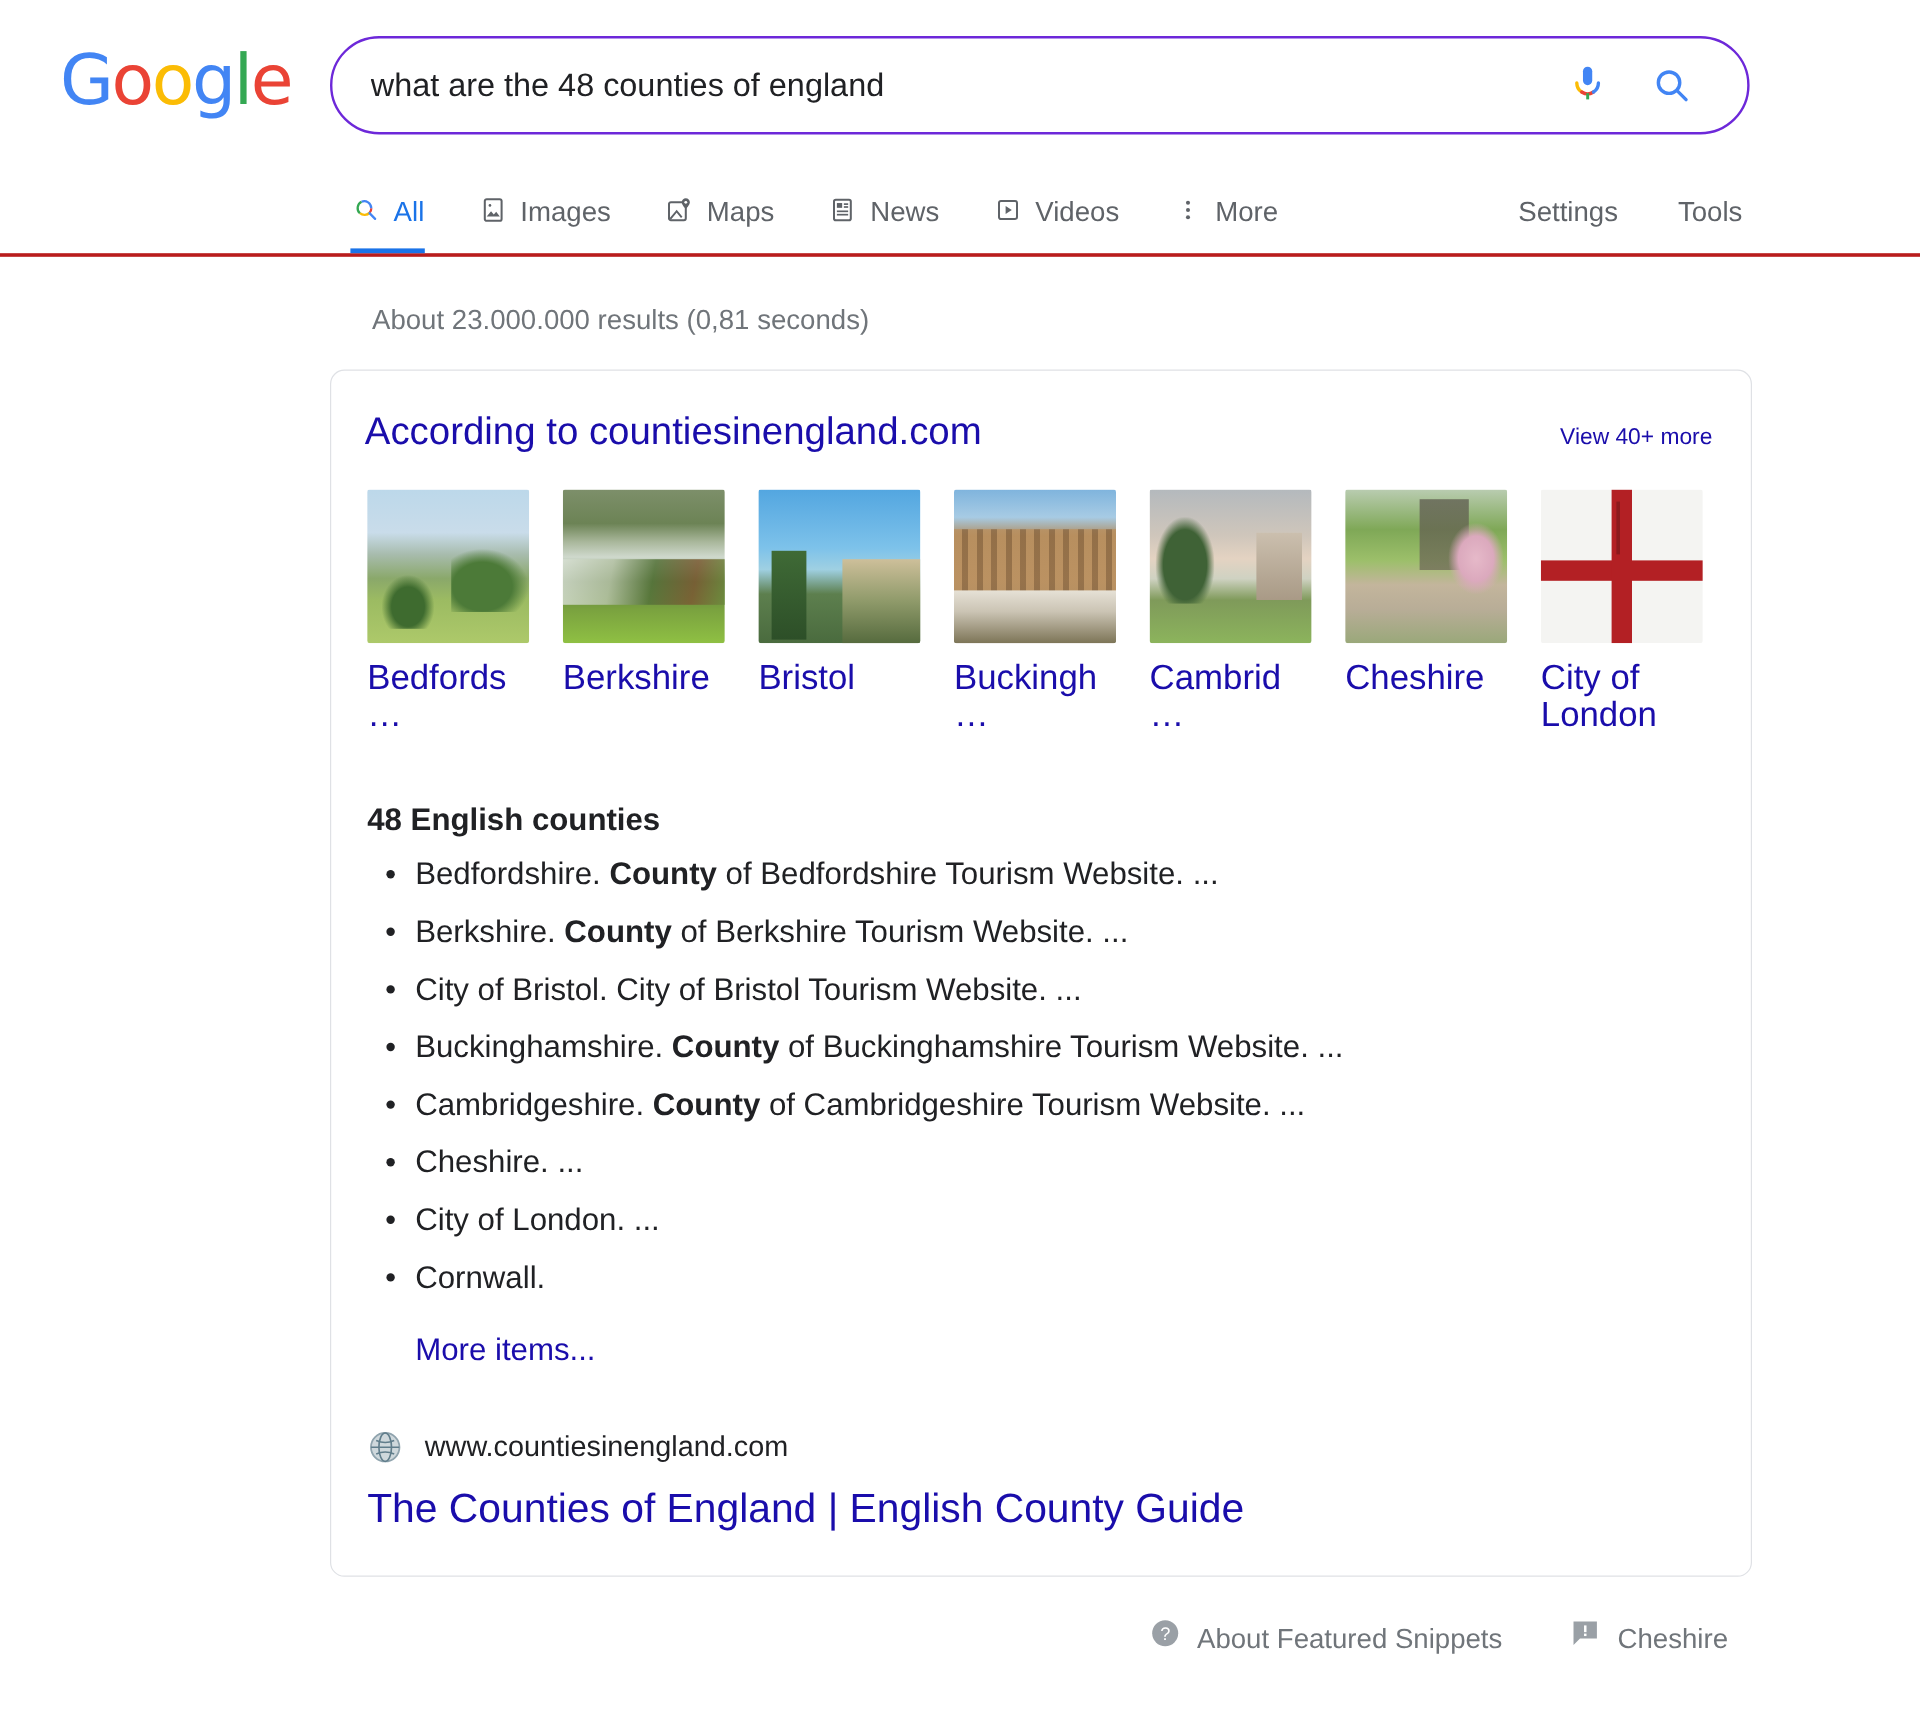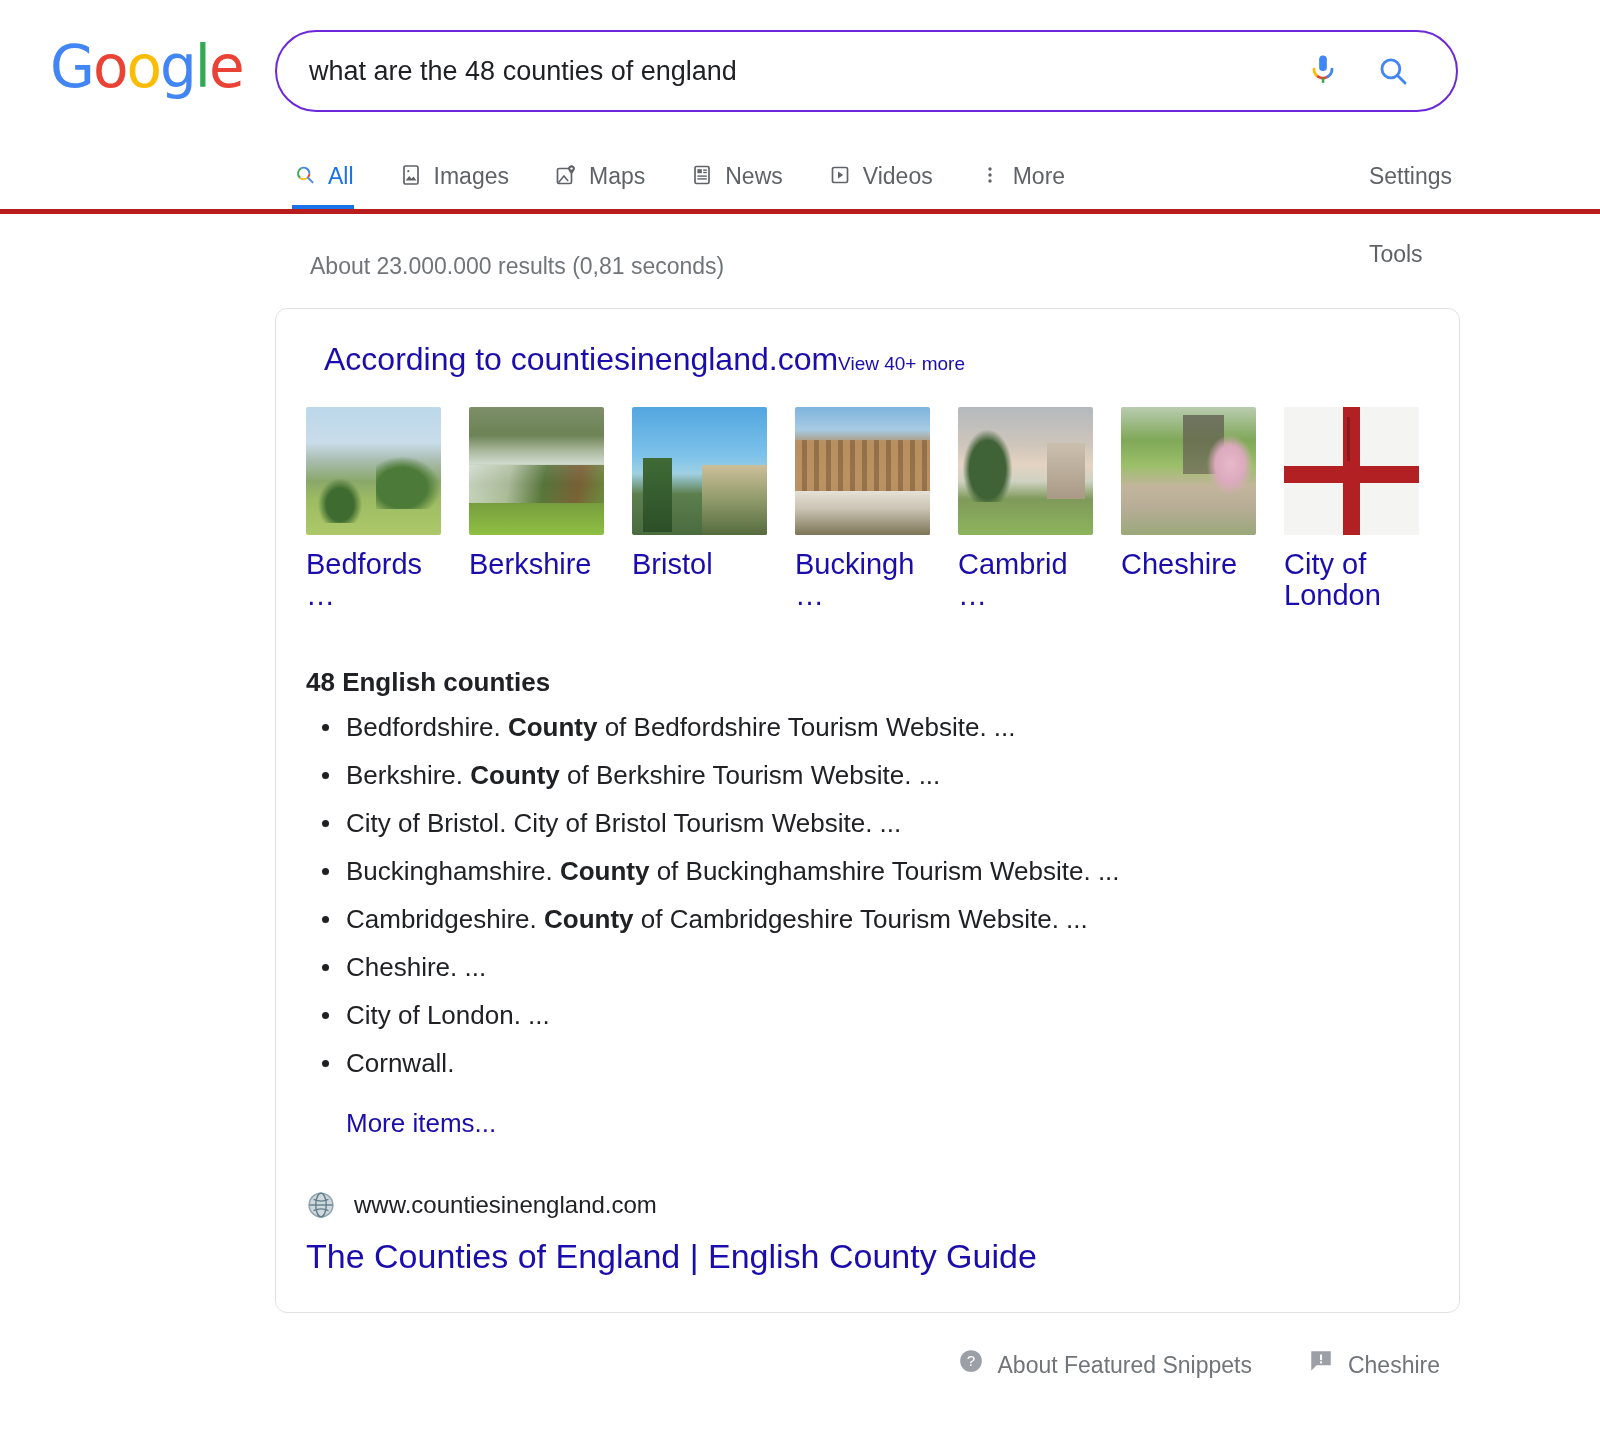--- a/index.html
+++ b/index.html
@@ -63,21 +63,21 @@
     align-items: center;
     justify-content: center;
     cursor: pointer;
   }
   .sb-icon.last { margin-right: 28px; }
 
   
   .navbar {
     position: relative;
     height: 74px;
-    border-bottom: 5px solid #b91c1c;
+    border-bottom: 3px solid #b91c1c;
     padding-left: 292px;
   }
   .navtabs {
     display: flex;
     align-items: flex-start;
     height: 100%;
     position: relative;
   }
   .tab {
     display: flex;
@@ -108,21 +108,20 @@
     align-items: center;
     justify-content: center;
     flex: 0 0 auto;
   }
   .nav-right {
     position: absolute;
     right: 148px;
     top: 22px;
     display: flex;
     gap: 50px;
-    flex-direction: column;
   }
   .nav-right .nr-item {
     font-size: 23px;
     color: #5f6368;
     cursor: pointer;
     line-height: 28px;
   }
 
   
   .result-stats {
@@ -138,23 +137,22 @@
     margin: 28px 0 0 275px;
     width: 1185px;
     border: 1px solid #dfe1e5;
     border-radius: 12px;
     background: #fff;
     padding: 30px 28px 34px 28px;
   }
   .snip-head {
     display: flex;
     align-items: baseline;
-    justify-content: flex-start;
+    justify-content: space-between;
     padding: 0 0 0 0;
-    margin-left: 20px;
   }
   .snip-title {
     font-size: 32px;
     color: #1a0dab;
     line-height: 40px;
     cursor: pointer;
   }
   .snip-more {
     font-size: 19px;
     color: #1a0dab;

